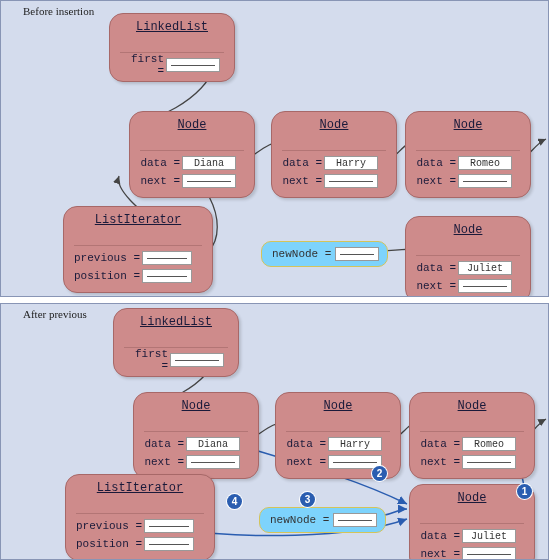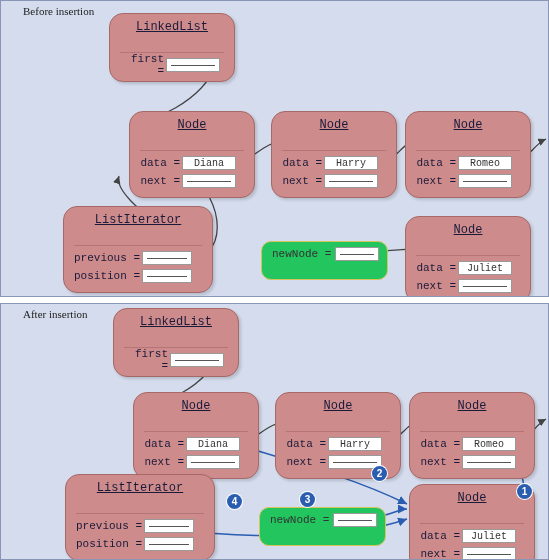--- a/index.html
+++ b/index.html
@@ -69,24 +69,24 @@
   .row .ref-line {
     position: absolute;
     left: 4px;
     right: 4px;
     top: 50%;
     height: 1px;
     background: #555;
   }
   .new-node {
     position: absolute;
-    background: #22c55e;
+    background: #7dd3fc;
     border: 1px solid #d4c45a;
     border-radius: 10px;
-    padding: 5px 8px 18px 10px;
+    padding: 5px 8px 5px 10px;
     display: flex;
     align-items: center;
     font-family: 'Courier New', monospace;
     font-size: 11px;
     color: #333;
   }
   .new-node .slot {
     background: #fff;
     border: 1px solid #999;
     height: 12px;
@@ -228,21 +228,21 @@
     <div class="row">
       <span class="lbl" style="width:40px;">next =</span>
       <span class="slot">
           <span class="ref-line"></span>
         </span>
     </div>
   </div>
 </div>
 
 <div class="panel" style="height:255px;">
-  <div class="panel-label">After insertion</div>
+  <div class="panel-label">After previous</div>
 
   <svg class="arrows" width="549" height="255">
     <defs>
       <marker id="arrA" markerWidth="8" markerHeight="8" refX="6" refY="3" orient="auto">
         <path d="M0,0 L6,3 L0,6 Z" fill="#444"></path>
       </marker>
       <marker id="arrBlue" markerWidth="8" markerHeight="8" refX="6" refY="3" orient="auto">
         <path d="M0,0 L6,3 L0,6 Z" fill="#2a5db0"></path>
       </marker>
     </defs>

